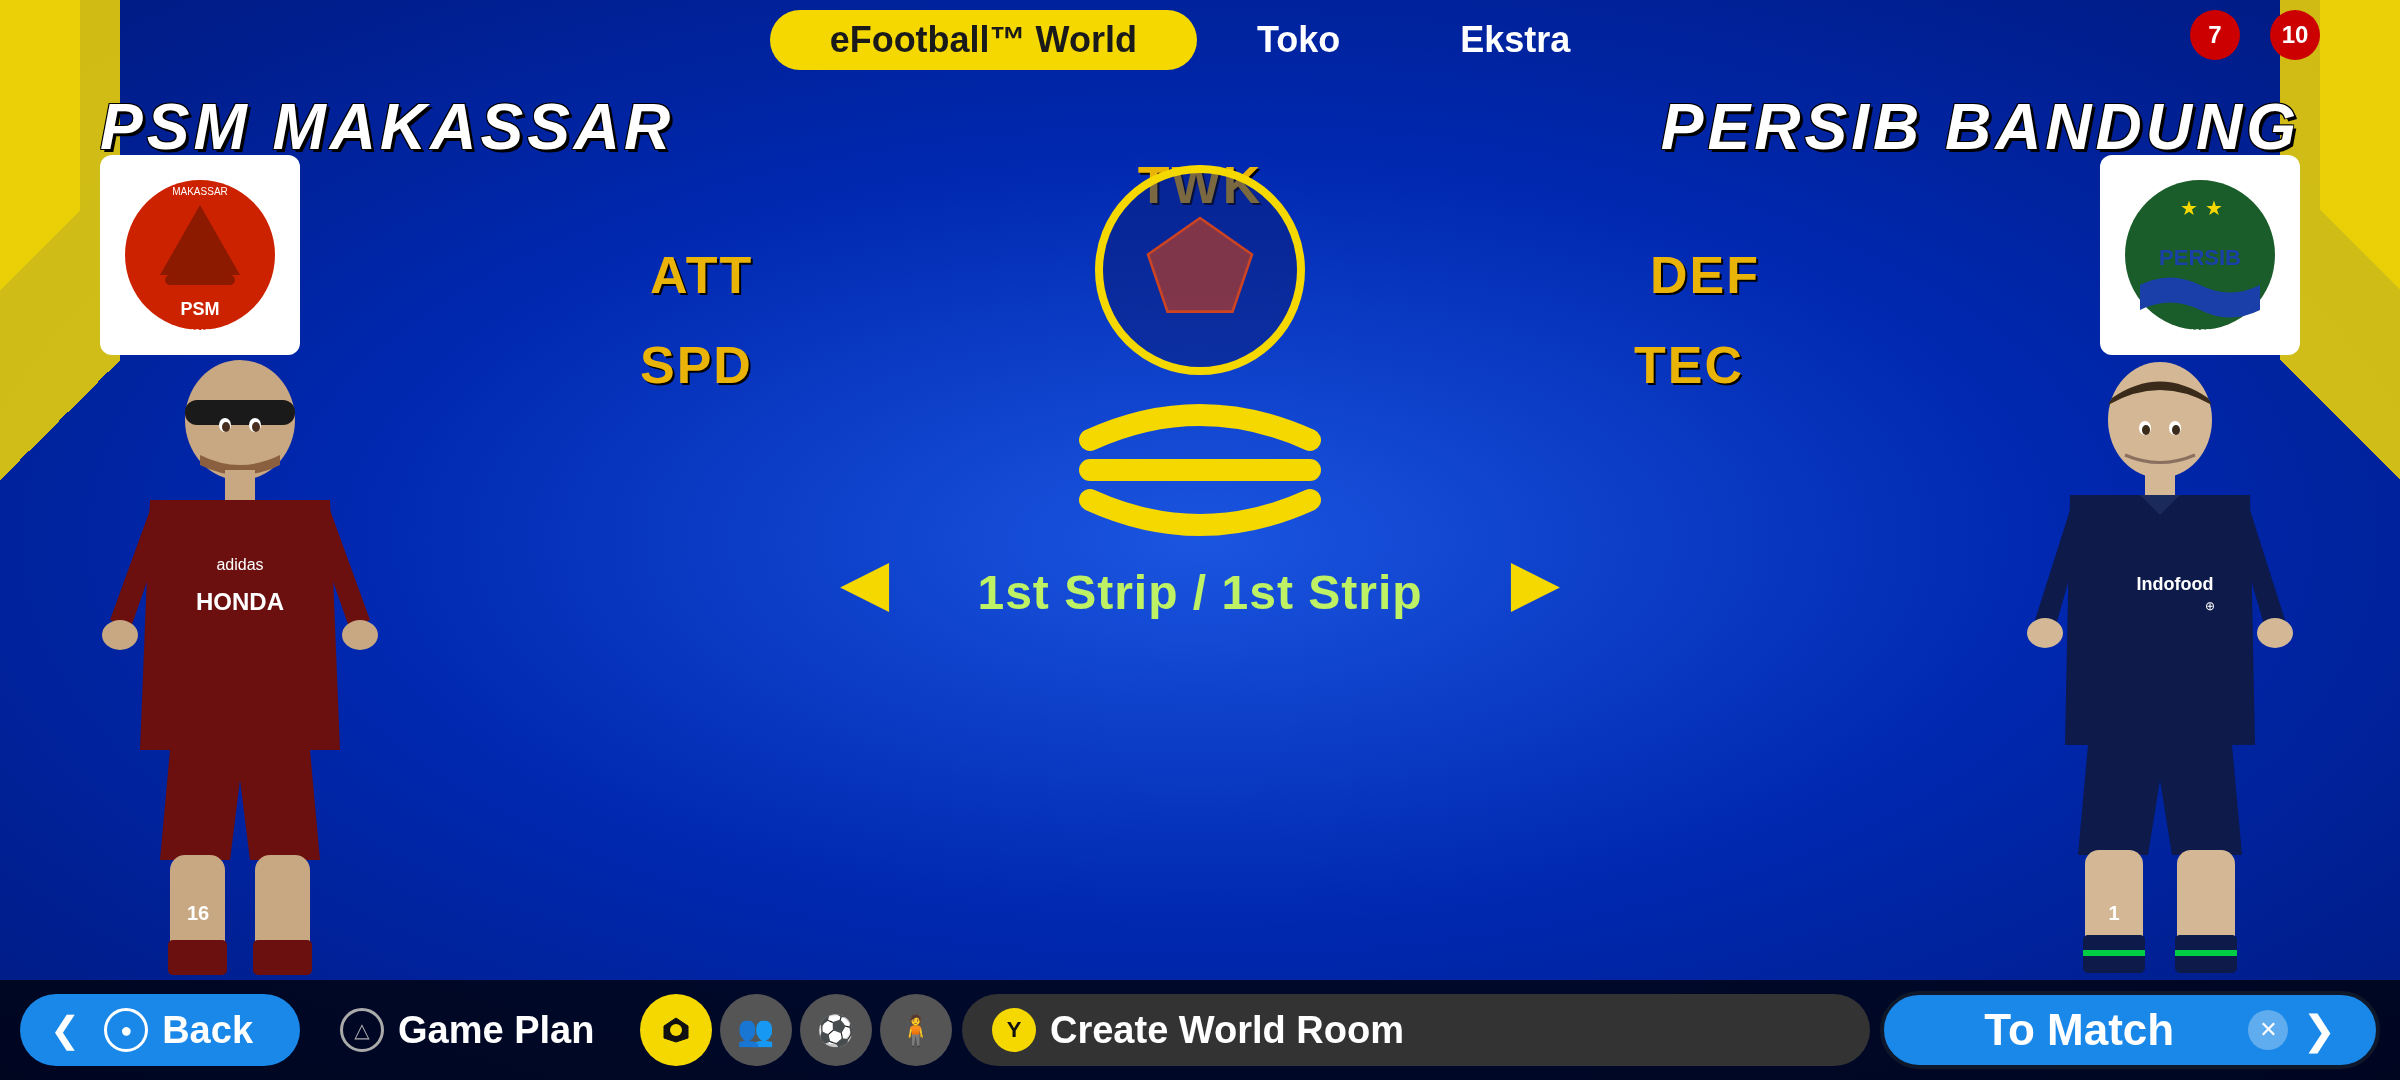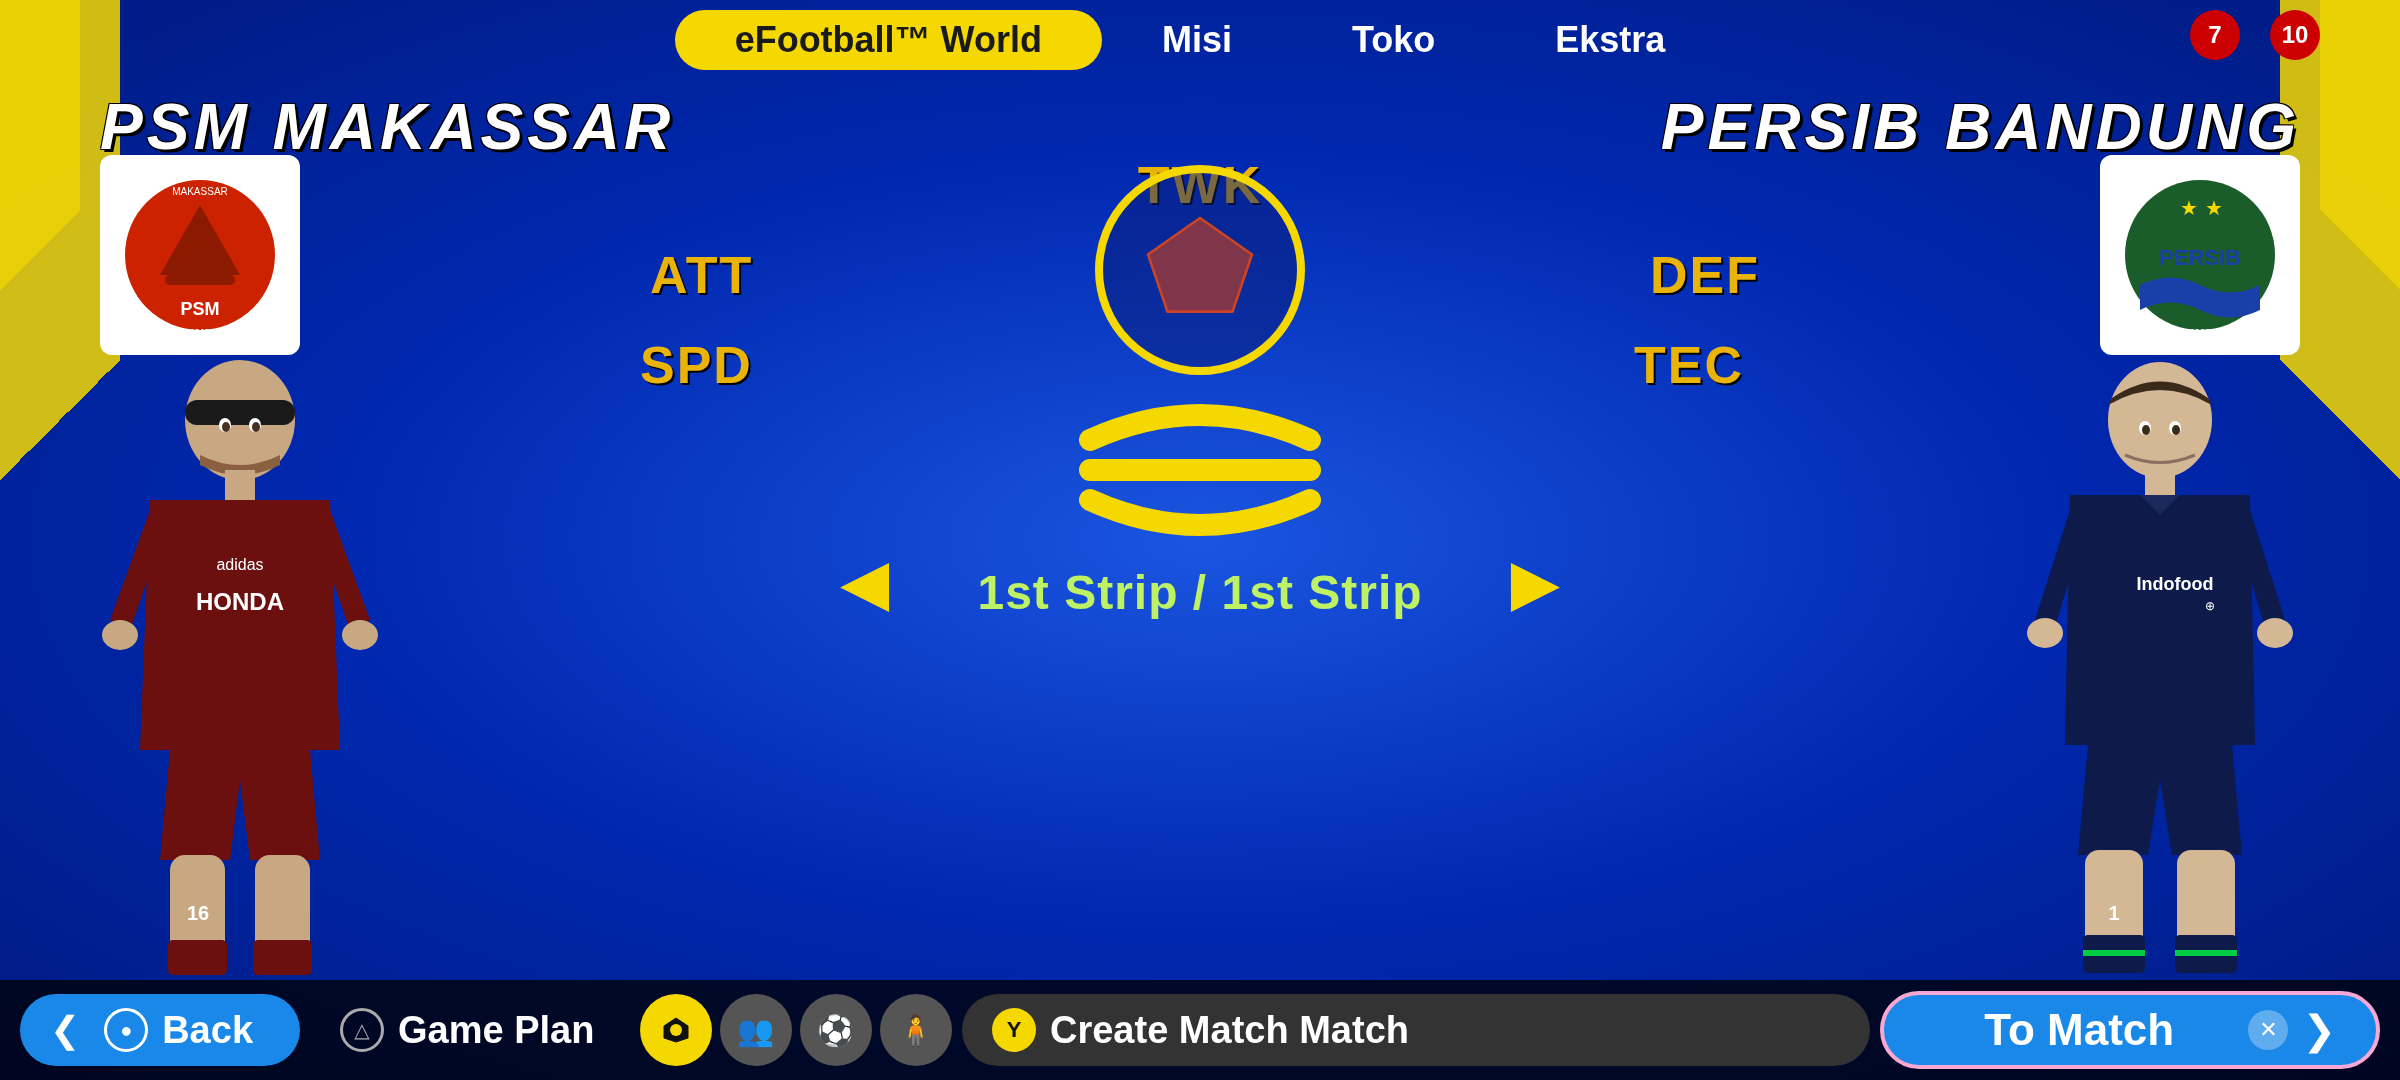--- a/index.html
+++ b/index.html
@@ -349,21 +349,21 @@
       font-weight: bold;
     }
     .btn-create-room-text {
       font-size: 38px;
       font-weight: bold;
       color: white;
     }
 
     .btn-to-match {
       background: #1a88e8;
-      border: 4px solid #f9a8d4;
+      border: 4px solid #0f172a;
       border-radius: 50px;
       height: 78px;
       padding: 0 40px;
       display: flex;
       align-items: center;
       gap: 14px;
       cursor: pointer;
       min-width: 500px;
     }
     .btn-to-match-text {
@@ -400,23 +400,20 @@
 
 <div class="bg"></div>
 <div class="stripe-left"></div>
 <div class="stripe-left2"></div>
 <div class="stripe-right"></div>
 <div class="stripe-right2"></div>
 
 <div class="top-nav">
   <div class="nav-tab active">
     <span>eFootball™ World</span>
-  </div>
-  <div class="nav-tab">
-    <span>Misi</span>
   </div>
   <div class="nav-tab">
     <span>Toko</span>
   </div>
   <div class="nav-tab">
     <span>Ekstra</span>
   </div>
 </div>
 
 <div class="notif-badge notif-heart">
@@ -627,21 +624,21 @@
     <button class="tab-icon-btn inactive-tab">
       <span>⚽</span>
     </button>
     <button class="tab-icon-btn inactive-tab">
       <span>🧍</span>
     </button>
   </div>
 
   <button class="btn-create-room">
     <div class="btn-create-room-icon">Y</div>
-    <span class="btn-create-room-text">Create Match Match</span>
+    <span class="btn-create-room-text">Create World Room</span>
   </button>
 
   <button class="btn-to-match">
     <span class="btn-to-match-text">To Match</span>
     <div class="btn-to-match-x">✕</div>
     <span class="btn-to-match-arrow">❯</span>
   </button>
 </div>
 
 </body></html>

